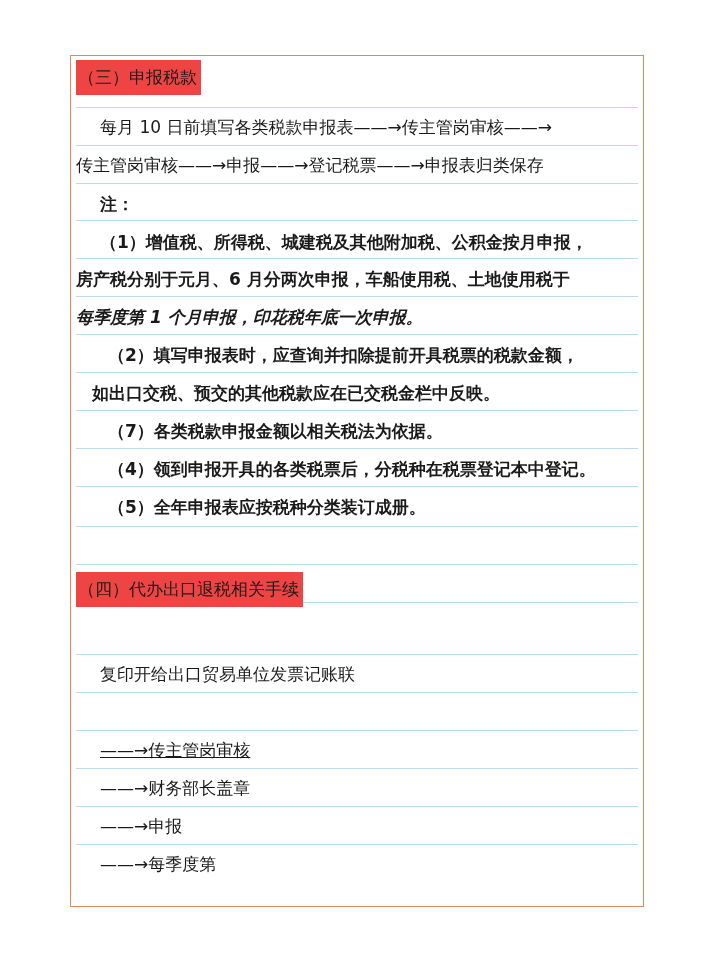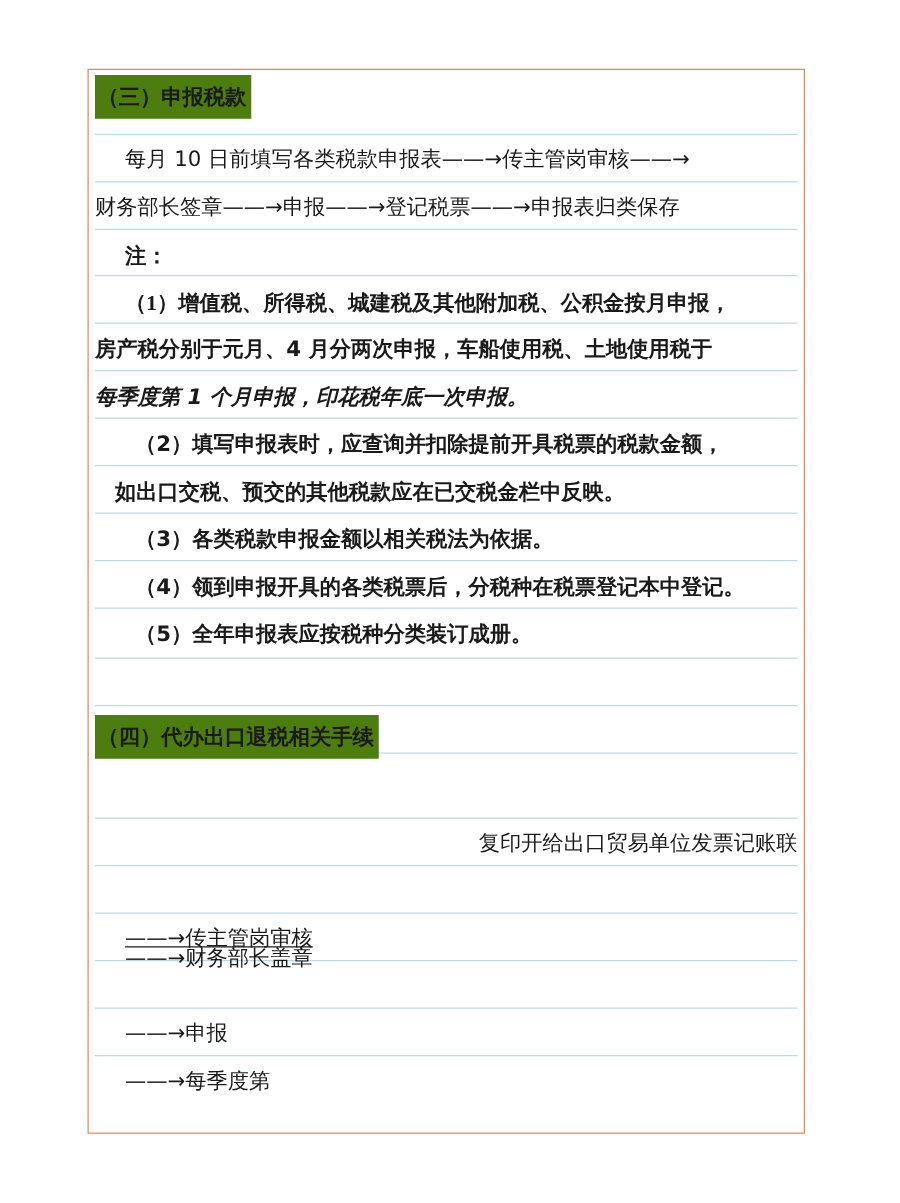--- a/index.html
+++ b/index.html
@@ -32,81 +32,81 @@
       box-sizing: border-box;
     }
     .rule {
       position: absolute;
       left: 5px;
       right: 5px;
       height: 0;
       border-top: 1.2px solid #b9dbe8;
     }
     .heading {
-      background: #4d7c0f;
-      font-weight: bold;
+      background: #ef4444;
+      font-weight: normal;
       padding: 6px 4px 6px 2px;
       display: inline-block;
       font-size: 17px;
     }
     .bold { font-weight: bold; }
     .indent1 { padding-left: 24px; }
     .indent2 { padding-left: 32px; }
   </style>
 </head>
 <body>
 
 <div class="frame">
 
   <div class="line" style="top:4px;left:5px;">
     <span class="heading">（三）申报税款</span>
   </div>
   <div class="rule" style="top:51px;"></div>
 
   <div class="line indent1" style="top:60px;">每月 10 日前填写各类税款申报表——→传主管岗审核——→</div>
   <div class="rule" style="top:89px;"></div>
-  <div class="line" style="top:98px;">财务部长签章——→申报——→登记税票——→申报表归类保存</div>
+  <div class="line" style="top:98px;">传主管岗审核——→申报——→登记税票——→申报表归类保存</div>
   <div class="rule" style="top:127px;"></div>
 
   <div class="line indent1 bold" style="top:137px;">注：</div>
   <div class="rule" style="top:164px;"></div>
 
-  <div class="line indent1 bold" style="top:175px;font-family:Liberation Serif, serif;">（1）增值税、所得税、城建税及其他附加税、公积金按月申报，</div>
+  <div class="line indent1 bold" style="top:175px;">（1）增值税、所得税、城建税及其他附加税、公积金按月申报，</div>
   <div class="rule" style="top:202px;"></div>
-  <div class="line bold" style="top:212px;">房产税分别于元月、4 月分两次申报，车船使用税、土地使用税于</div>
+  <div class="line bold" style="top:212px;">房产税分别于元月、6 月分两次申报，车船使用税、土地使用税于</div>
   <div class="rule" style="top:240px;"></div>
   <div class="line bold" style="top:250px;font-style:italic;">每季度第 1 个月申报，印花税年底一次申报。</div>
   <div class="rule" style="top:278px;"></div>
 
   <div class="line indent2 bold" style="top:288px;">（2）填写申报表时，应查询并扣除提前开具税票的税款金额，</div>
   <div class="rule" style="top:316px;"></div>
   <div class="line bold" style="top:326px;margin-left:16px;">如出口交税、预交的其他税款应在已交税金栏中反映。</div>
   <div class="rule" style="top:354px;"></div>
 
-  <div class="line indent2 bold" style="top:364px;">（3）各类税款申报金额以相关税法为依据。</div>
+  <div class="line indent2 bold" style="top:364px;">（7）各类税款申报金额以相关税法为依据。</div>
   <div class="rule" style="top:392px;"></div>
 
   <div class="line indent2 bold" style="top:402px;">（4）领到申报开具的各类税票后，分税种在税票登记本中登记。</div>
   <div class="rule" style="top:430px;"></div>
 
   <div class="line indent2 bold" style="top:440px;">（5）全年申报表应按税种分类装订成册。</div>
   <div class="rule" style="top:470px;"></div>
 
   <div class="rule" style="top:508px;"></div>
   <div class="rule" style="top:546px;"></div>
 
   <div class="line" style="top:516px;">
     <span class="heading">（四）代办出口退税相关手续</span>
   </div>
   <div class="rule" style="top:598px;"></div>
 
-  <div class="line indent1" style="top:607px;text-align:right;">复印开给出口贸易单位发票记账联</div>
+  <div class="line indent1" style="top:607px;">复印开给出口贸易单位发票记账联</div>
   <div class="rule" style="top:636px;"></div>
   <div class="rule" style="top:674px;"></div>
   <div class="line indent1" style="top:683px;text-decoration:underline;">——→传主管岗审核</div>
   <div class="rule" style="top:712px;"></div>
-  <div class="line indent1" style="top:699px;">——→财务部长盖章</div>
+  <div class="line indent1" style="top:721px;">——→财务部长盖章</div>
   <div class="rule" style="top:750px;"></div>
   <div class="line indent1" style="top:759px;">——→申报</div>
   <div class="rule" style="top:788px;"></div>
   <div class="line indent1" style="top:797px;">——→每季度第</div>
 
 </div>
 
 </body></html>

